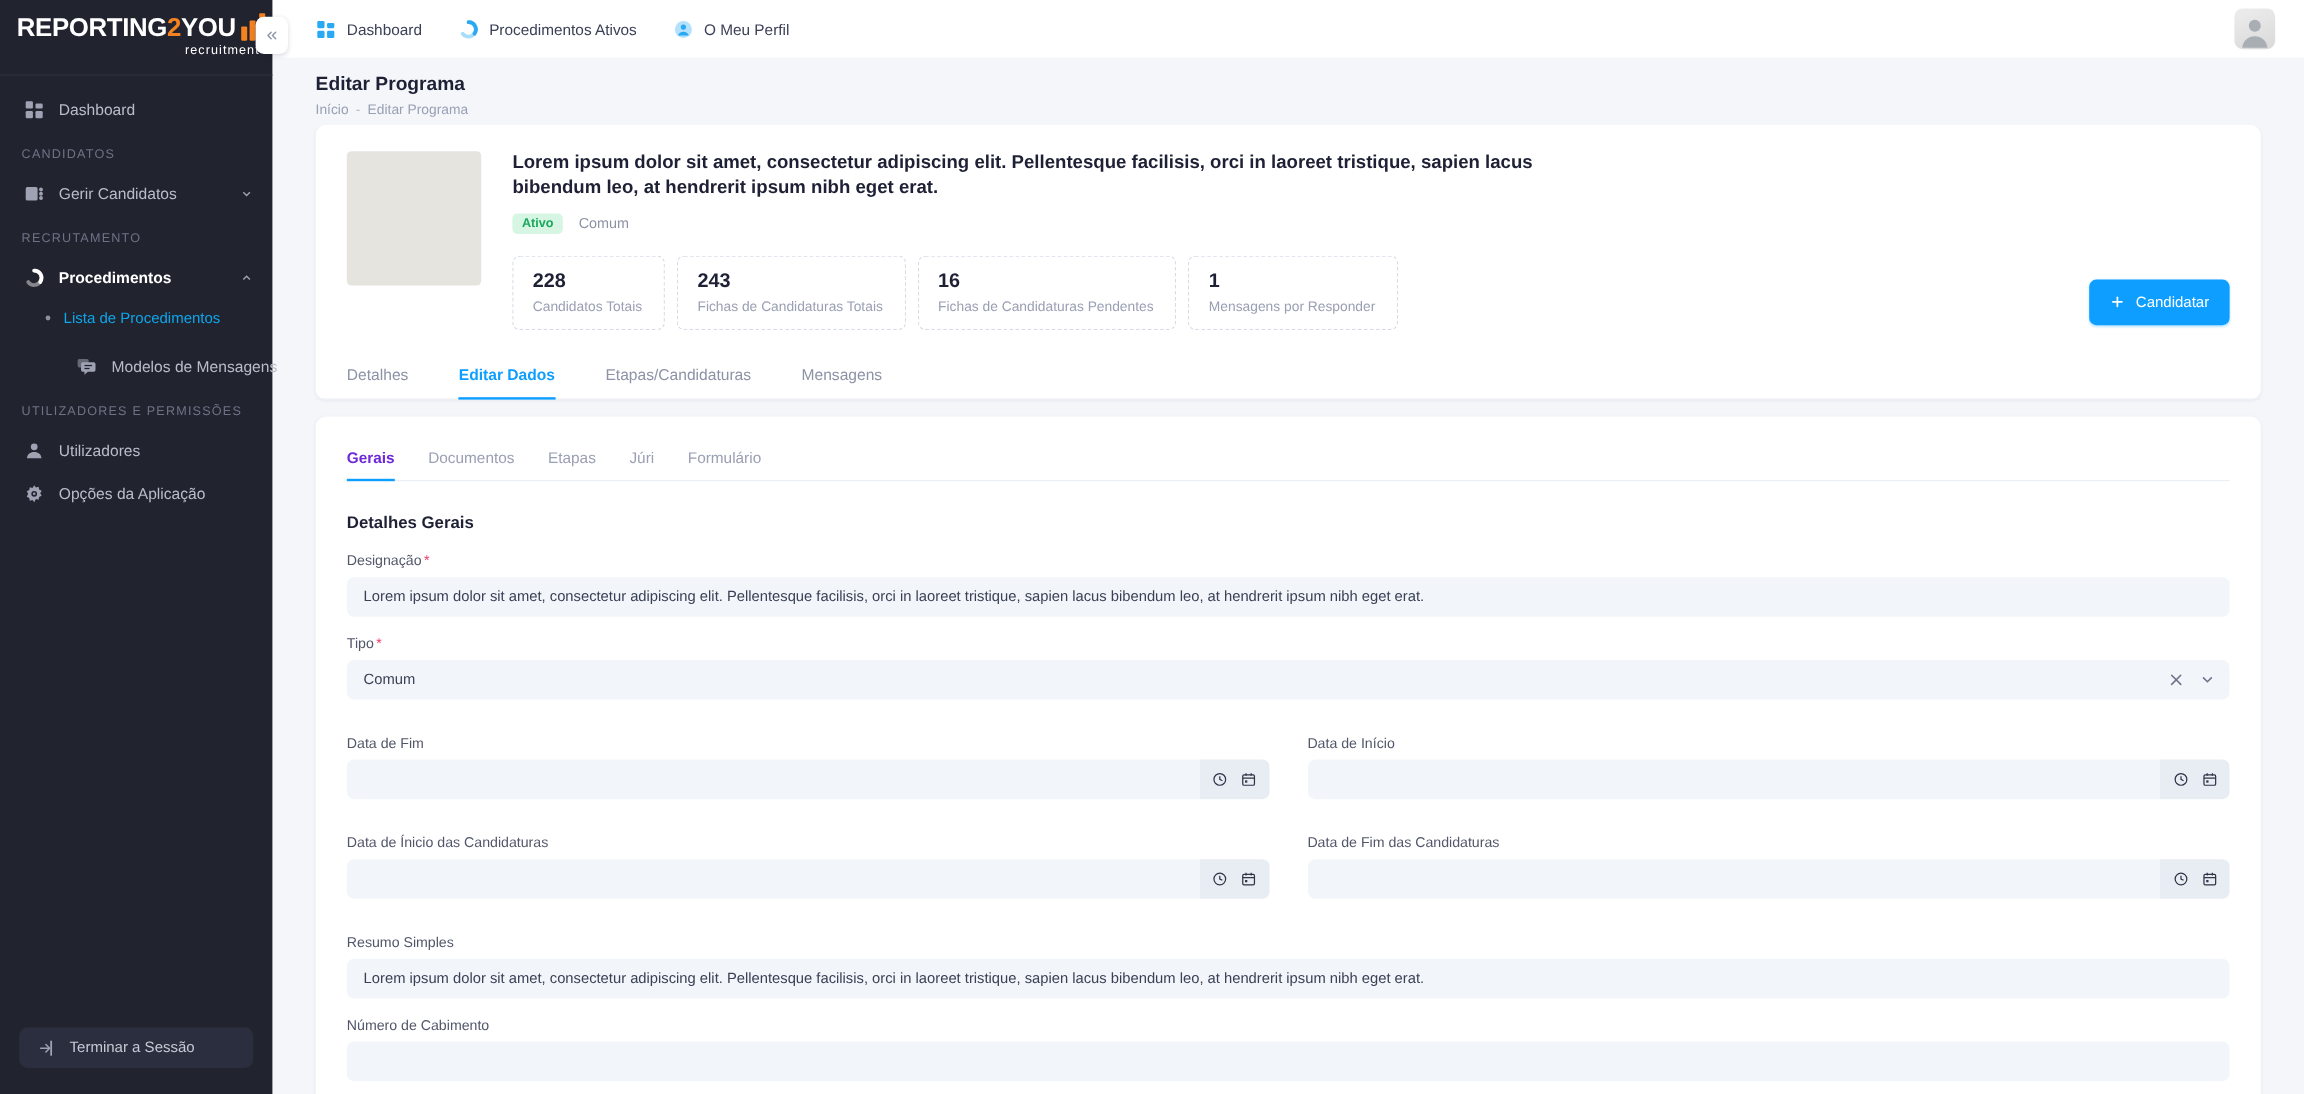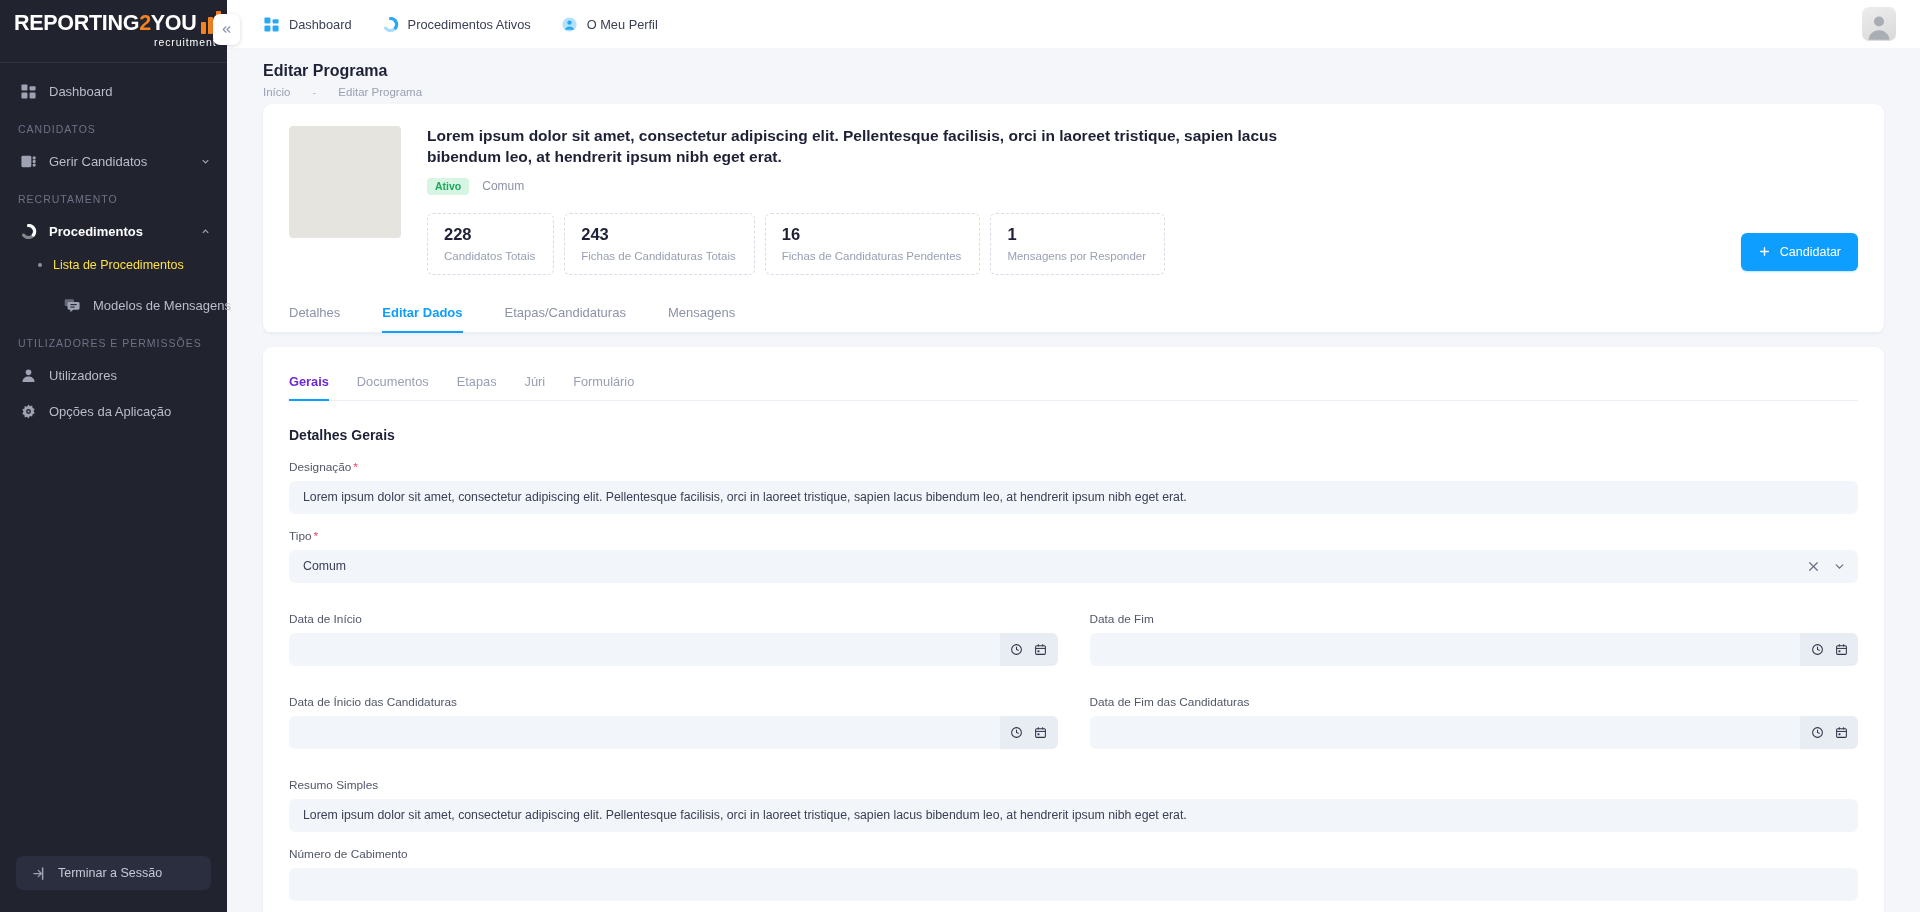--- a/index.html
+++ b/index.html
@@ -55,21 +55,21 @@
     color:#b9bcc9; font-size:13px; cursor:pointer;
     position:relative;
   }
   .sb-item.active { color:#ffffff; font-weight:600; }
   .sb-item .label { flex:1; white-space:nowrap; }
   .sb-icon { width:17px; height:17px; flex:0 0 17px; display:block; color:#9ea2b3; }
   .sb-item.active .sb-icon { color:#ffffff; }
   .chev { width:11px; height:11px; color:#9ea2b3; }
   .sb-sub {
     display:flex; align-items:center; gap:11px;
-    height:32px; padding-left:38px; color:#fde047; font-size:12.5px; cursor:pointer;
+    height:32px; padding-left:38px; color:#0ea5e9; font-size:12.5px; cursor:pointer;
   }
   .dot { width:4px; height:4px; border-radius:50%; background:#8d90a1; flex:0 0 4px; }
   .sb-spacer { flex:1; }
   .logout {
     margin:0 16px 22px 16px; height:34px; border-radius:7px;
     background:#2b2e3e; display:flex; align-items:center; gap:11px;
     padding-left:16px; color:#c6c9d6; font-size:12.5px; cursor:pointer;
   }
   .collapse-btn {
     position:absolute; right:-13px; top:14px; width:27px; height:31px;
@@ -93,21 +93,21 @@
   .tn-icon { width:17px; height:17px; flex:0 0 17px; color:#29a9f3; }
   .avatar {
     margin-left:auto; width:34px; height:34px; border-radius:7px;
     background:linear-gradient(160deg,#ededed,#d9d9d9);
     display:flex; align-items:flex-end; justify-content:center; overflow:hidden;
   }
   .avatar svg { width:30px; height:30px; color:#a9adb4; }
 
   .page-head { padding:14px 36px 6px 36px; }
   .page-title { font-size:16px; font-weight:700; color:#1e2135; margin:0 0 6px 0; }
-  .crumbs { font-size:11.5px; color:#9aa0b4; display:flex; align-items:center; gap:22px; }
+  .crumbs { font-size:11.5px; color:#9aa0b4; display:flex; align-items:center; gap:6px; }
   .crumbs .sep { color:#b6bbc9; }
   .crumbs a { color:#9aa0b4; text-decoration:none; cursor:pointer; }
 
   .scroll-area { flex:1; overflow:hidden; padding:0 36px; }
 
   .card {
     background:#ffffff; border-radius:9px;
     box-shadow:0 1px 3px rgba(25,35,80,.06);
   }
   .card-top { padding:22px 26px 0 26px; display:flex; gap:26px; }
@@ -466,40 +466,40 @@
                 </svg>
               <svg viewBox="0 0 24 24" fill="none" stroke="currentColor" stroke-width="2.4" stroke-linecap="round">
                   <polyline points="6 9 12 15 18 9"></polyline>
                 </svg>
             </span>
           </div>
         </div>
 
         <div class="row2">
           <div class="field">
-            <label class="flabel">Data de Início</label>
+            <label class="flabel">Data de Fim</label>
             <div class="date-wrap">
               <div class="fbox date-input"></div>
               <div class="date-btns">
                 <svg viewBox="0 0 24 24" fill="none" stroke="currentColor" stroke-width="1.9">
                     <circle cx="12" cy="12" r="9"></circle>
                     <polyline points="12 7 12 12 16 14"></polyline>
                   </svg>
                 <svg viewBox="0 0 24 24" fill="none" stroke="currentColor" stroke-width="1.9">
                     <rect x="3" y="5" width="18" height="16" rx="2"></rect>
                     <line x1="3" y1="10" x2="21" y2="10"></line>
                     <line x1="8" y1="2.5" x2="8" y2="6.5"></line>
                     <line x1="16" y1="2.5" x2="16" y2="6.5"></line>
                     <rect x="6.5" y="13.5" width="3.5" height="3.5" fill="currentColor" stroke="none"></rect>
                   </svg>
               </div>
             </div>
           </div>
           <div class="field">
-            <label class="flabel">Data de Fim</label>
+            <label class="flabel">Data de Início</label>
             <div class="date-wrap">
               <div class="fbox date-input"></div>
               <div class="date-btns">
                 <svg viewBox="0 0 24 24" fill="none" stroke="currentColor" stroke-width="1.9">
                     <circle cx="12" cy="12" r="9"></circle>
                     <polyline points="12 7 12 12 16 14"></polyline>
                   </svg>
                 <svg viewBox="0 0 24 24" fill="none" stroke="currentColor" stroke-width="1.9">
                     <rect x="3" y="5" width="18" height="16" rx="2"></rect>
                     <line x1="3" y1="10" x2="21" y2="10"></line>

